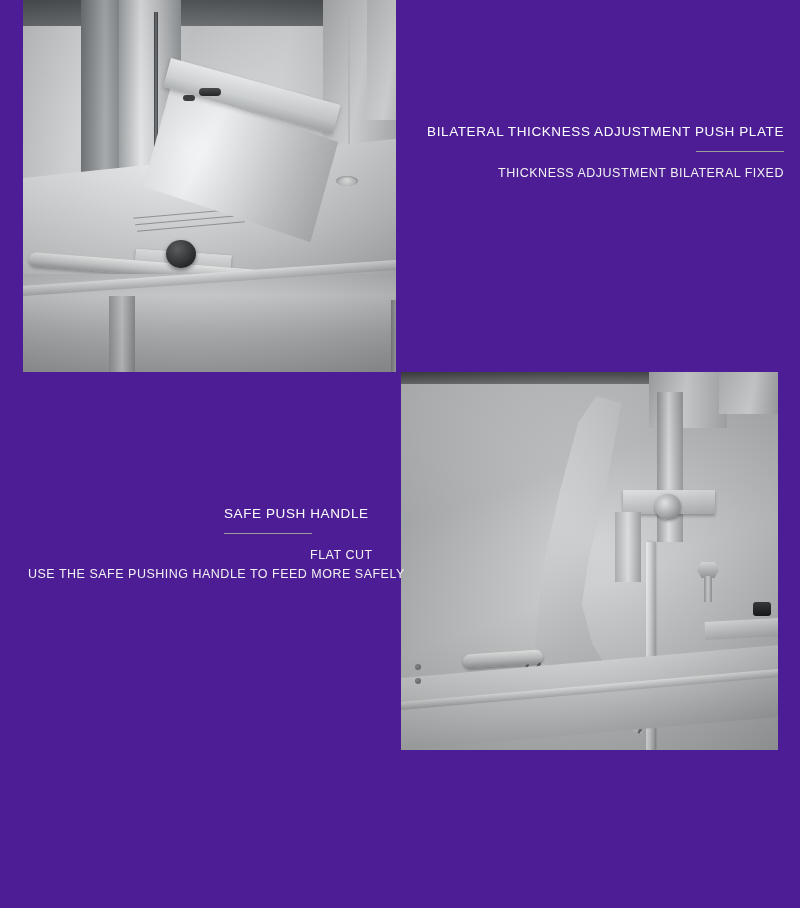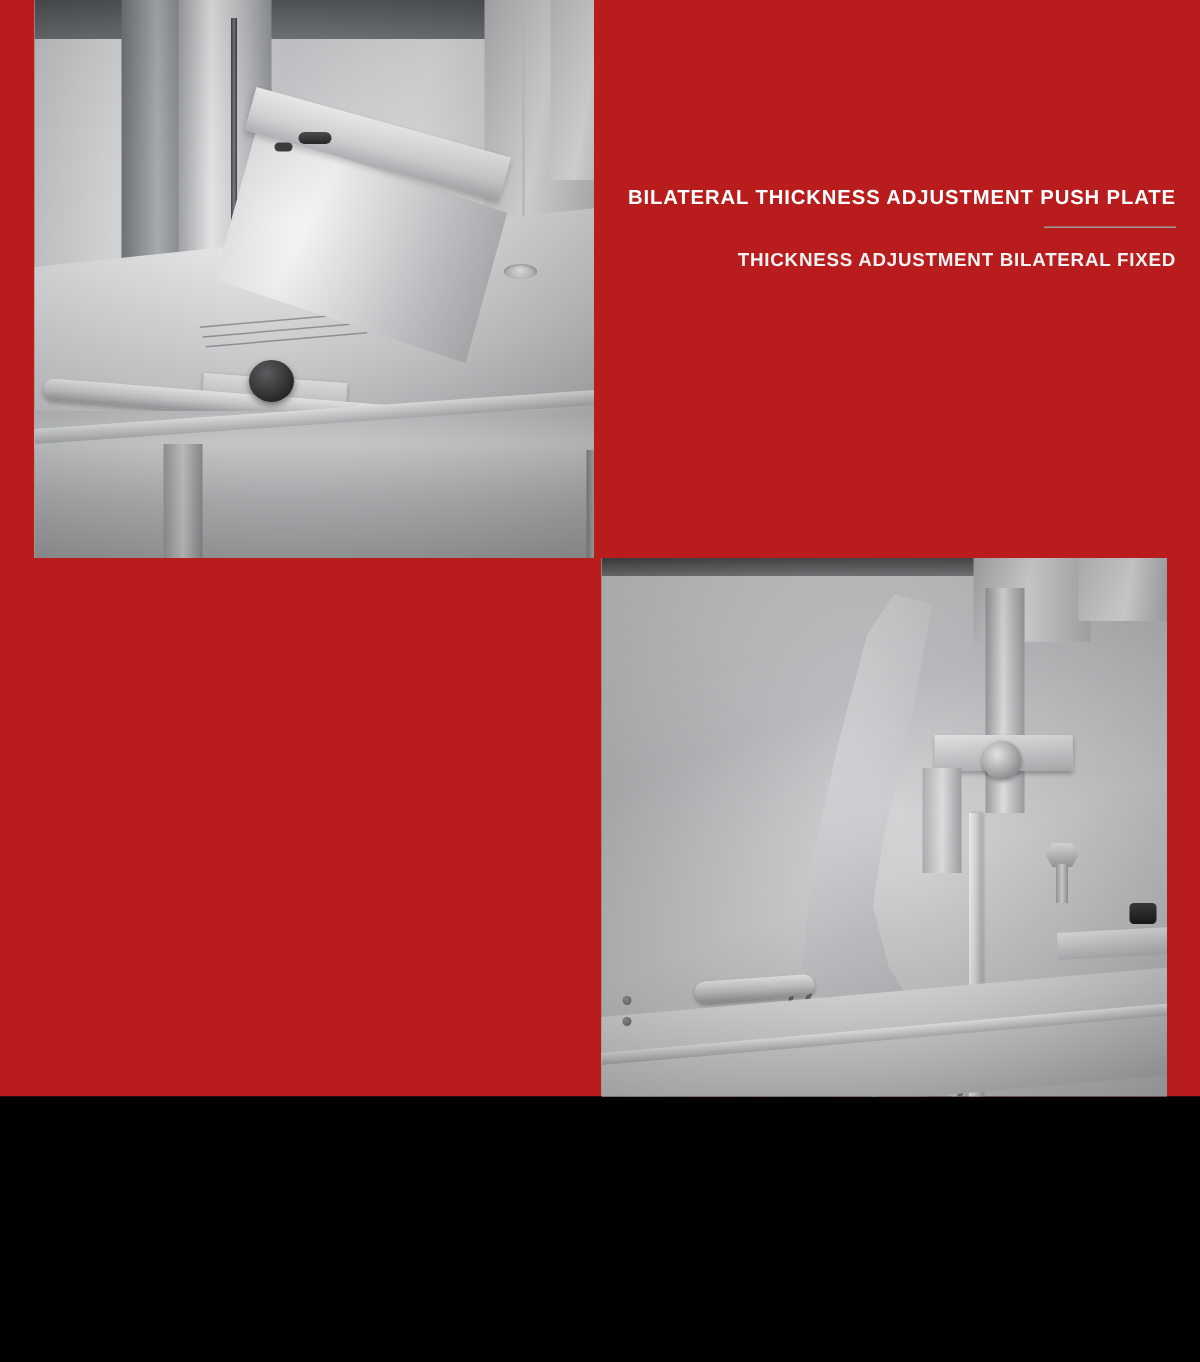--- a/index.html
+++ b/index.html
@@ -6,24 +6,23 @@
     margin: 0;
     padding: 0;
     background: #000000;
   }
   body {
     font-family: "Liberation Sans", sans-serif;
   }
   #page {
     position: relative;
     width: 800px;
-    height: 731px;
-    background: #b91c1c;
+    height: 908px;
+    background: #4c1d95;
     overflow: hidden;
-    font-weight: bold;
   }
 
   
   .photo {
     position: absolute;
     overflow: hidden;
     background: #b9bcbe;
   }
   .photo .ph-inner {
     position: absolute;
@@ -387,14 +386,20 @@
       <div class="plate"></div>
       <div class="plate-edge"></div>
       <div class="right-rail"></div>
       <div class="knob-dark"></div>
       <div class="rivet r1"></div>
       <div class="rivet r2"></div>
       <div class="vig"></div>
     </div>
   </div>
 
+  <div class="txt-block" id="text-bottom">
+    <div class="headline">SAFE PUSH HANDLE</div>
+    <div class="rule"></div>
+    <div class="sub-line l1">FLAT CUT</div>
+    <div class="sub-line l2">USE THE SAFE PUSHING HANDLE TO FEED MORE SAFELY</div>
+  </div>
 
 </div>
 
 </body></html>

